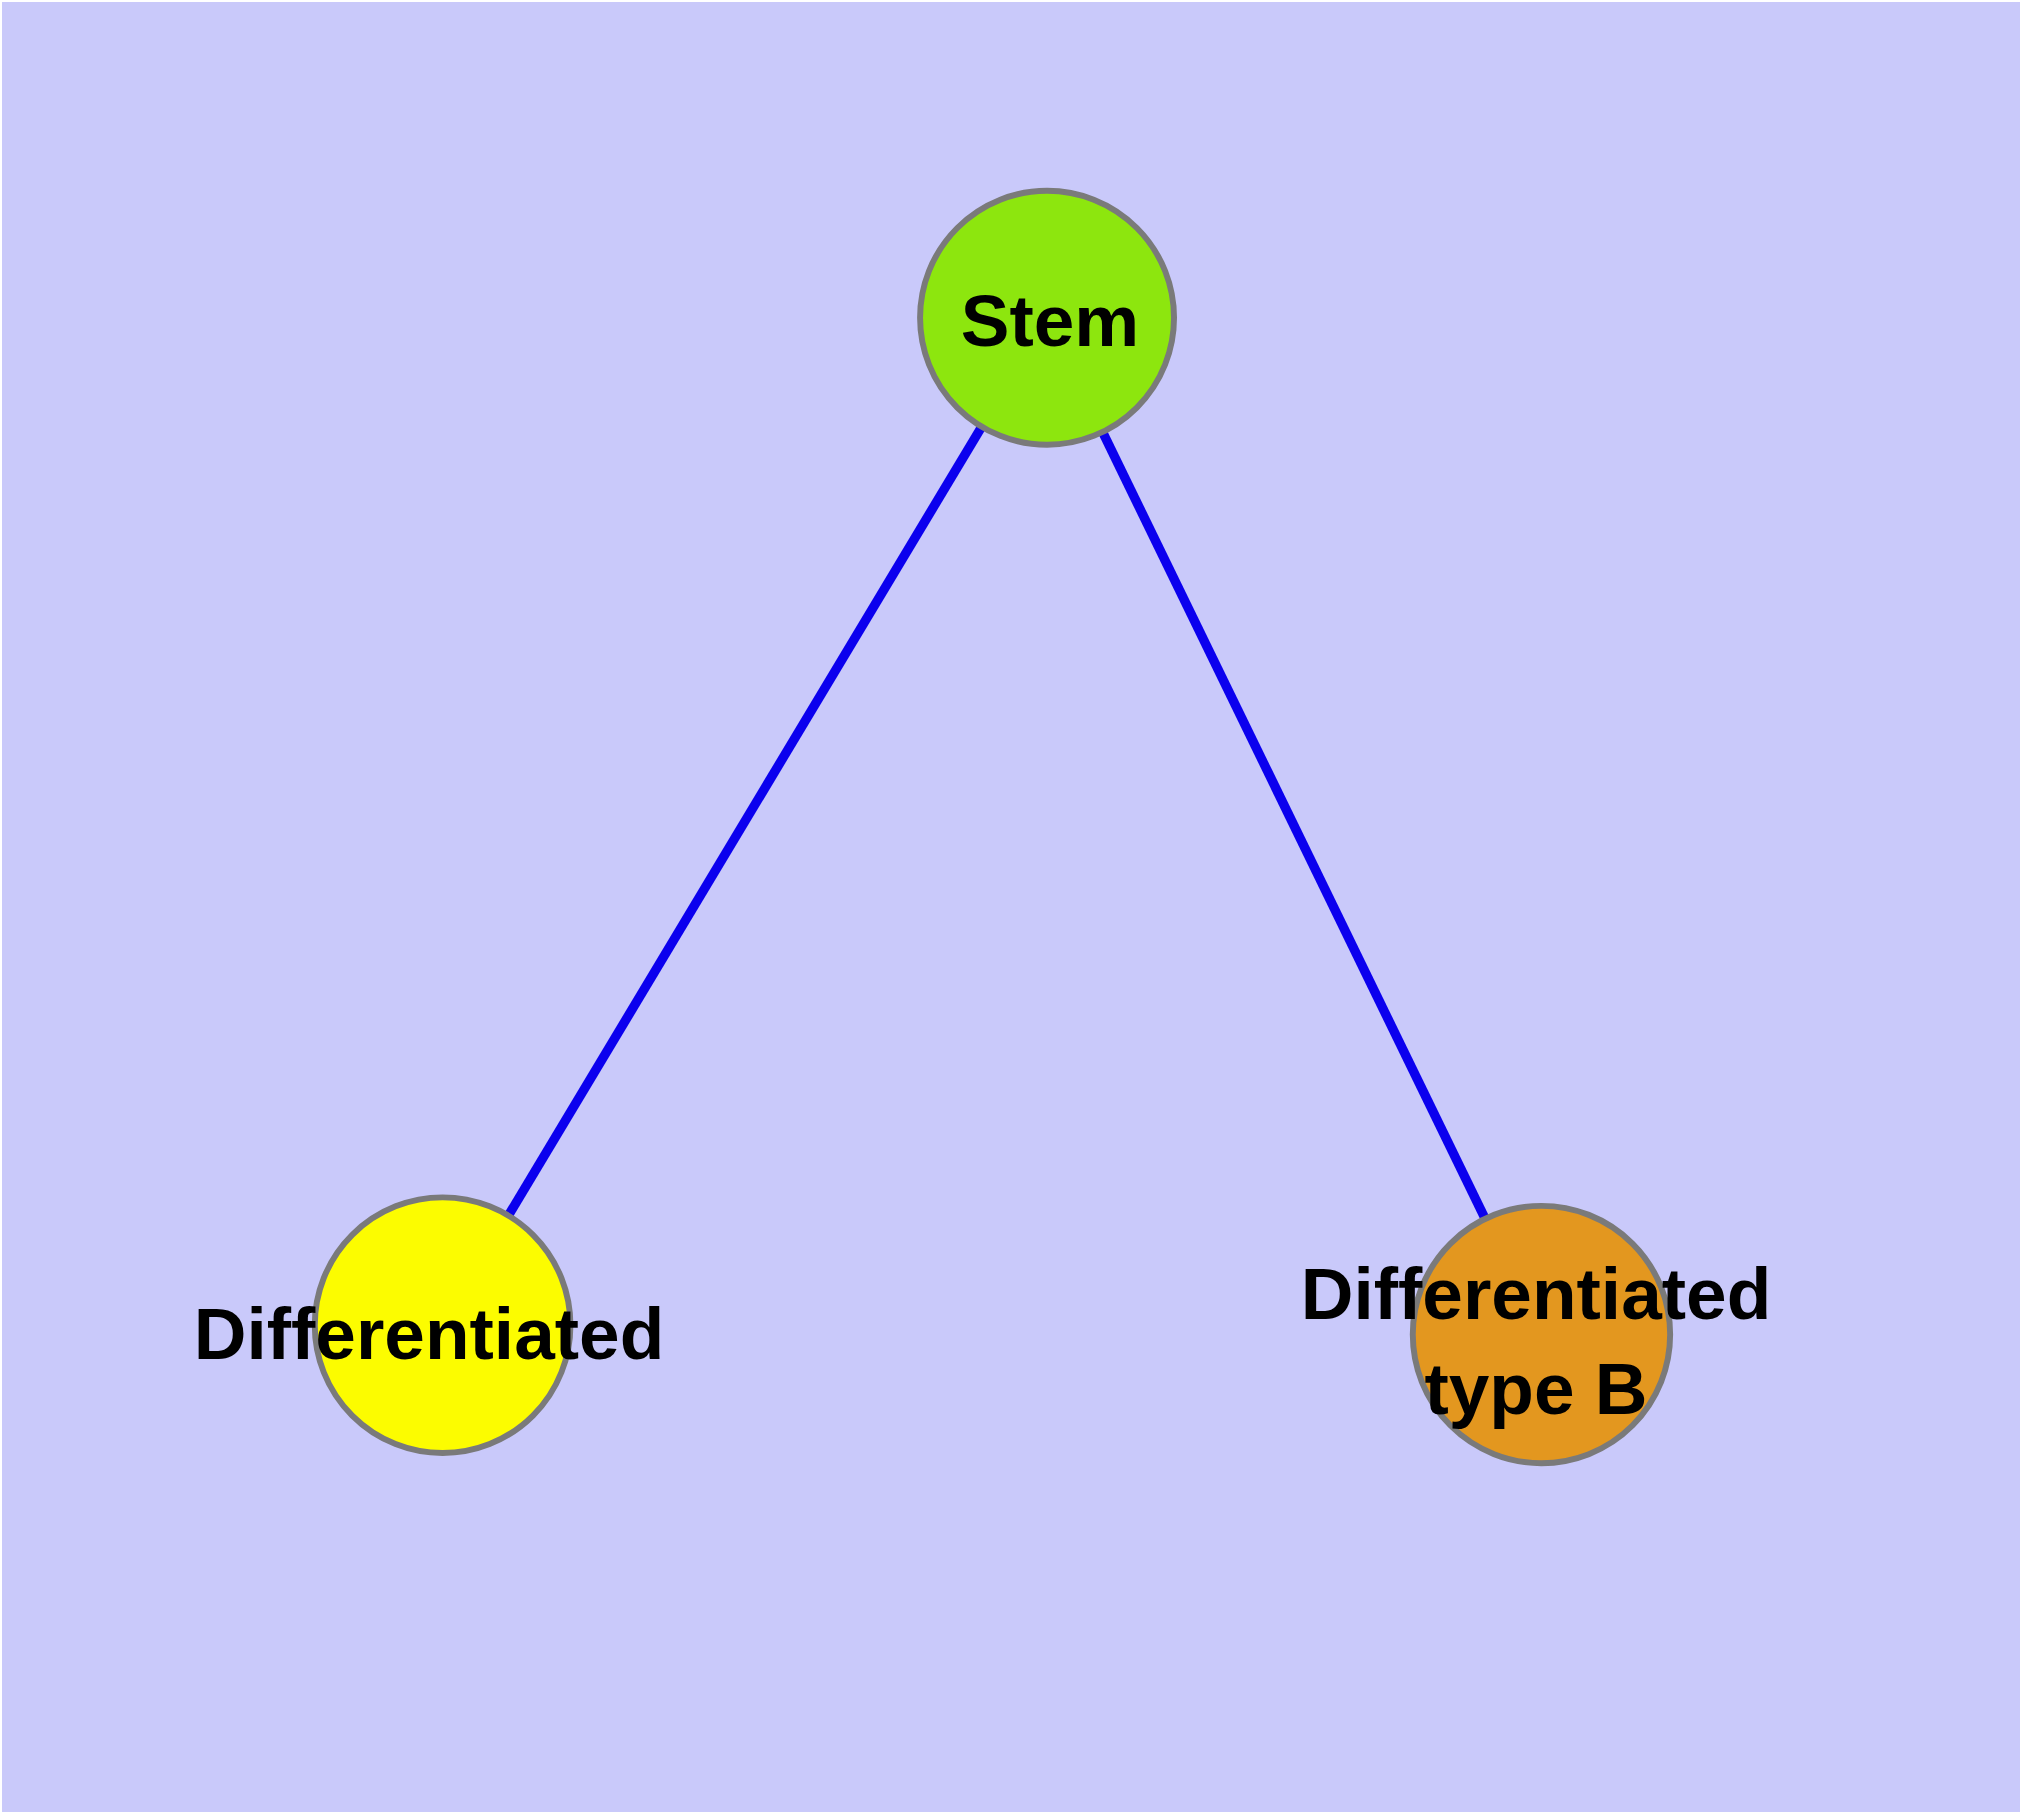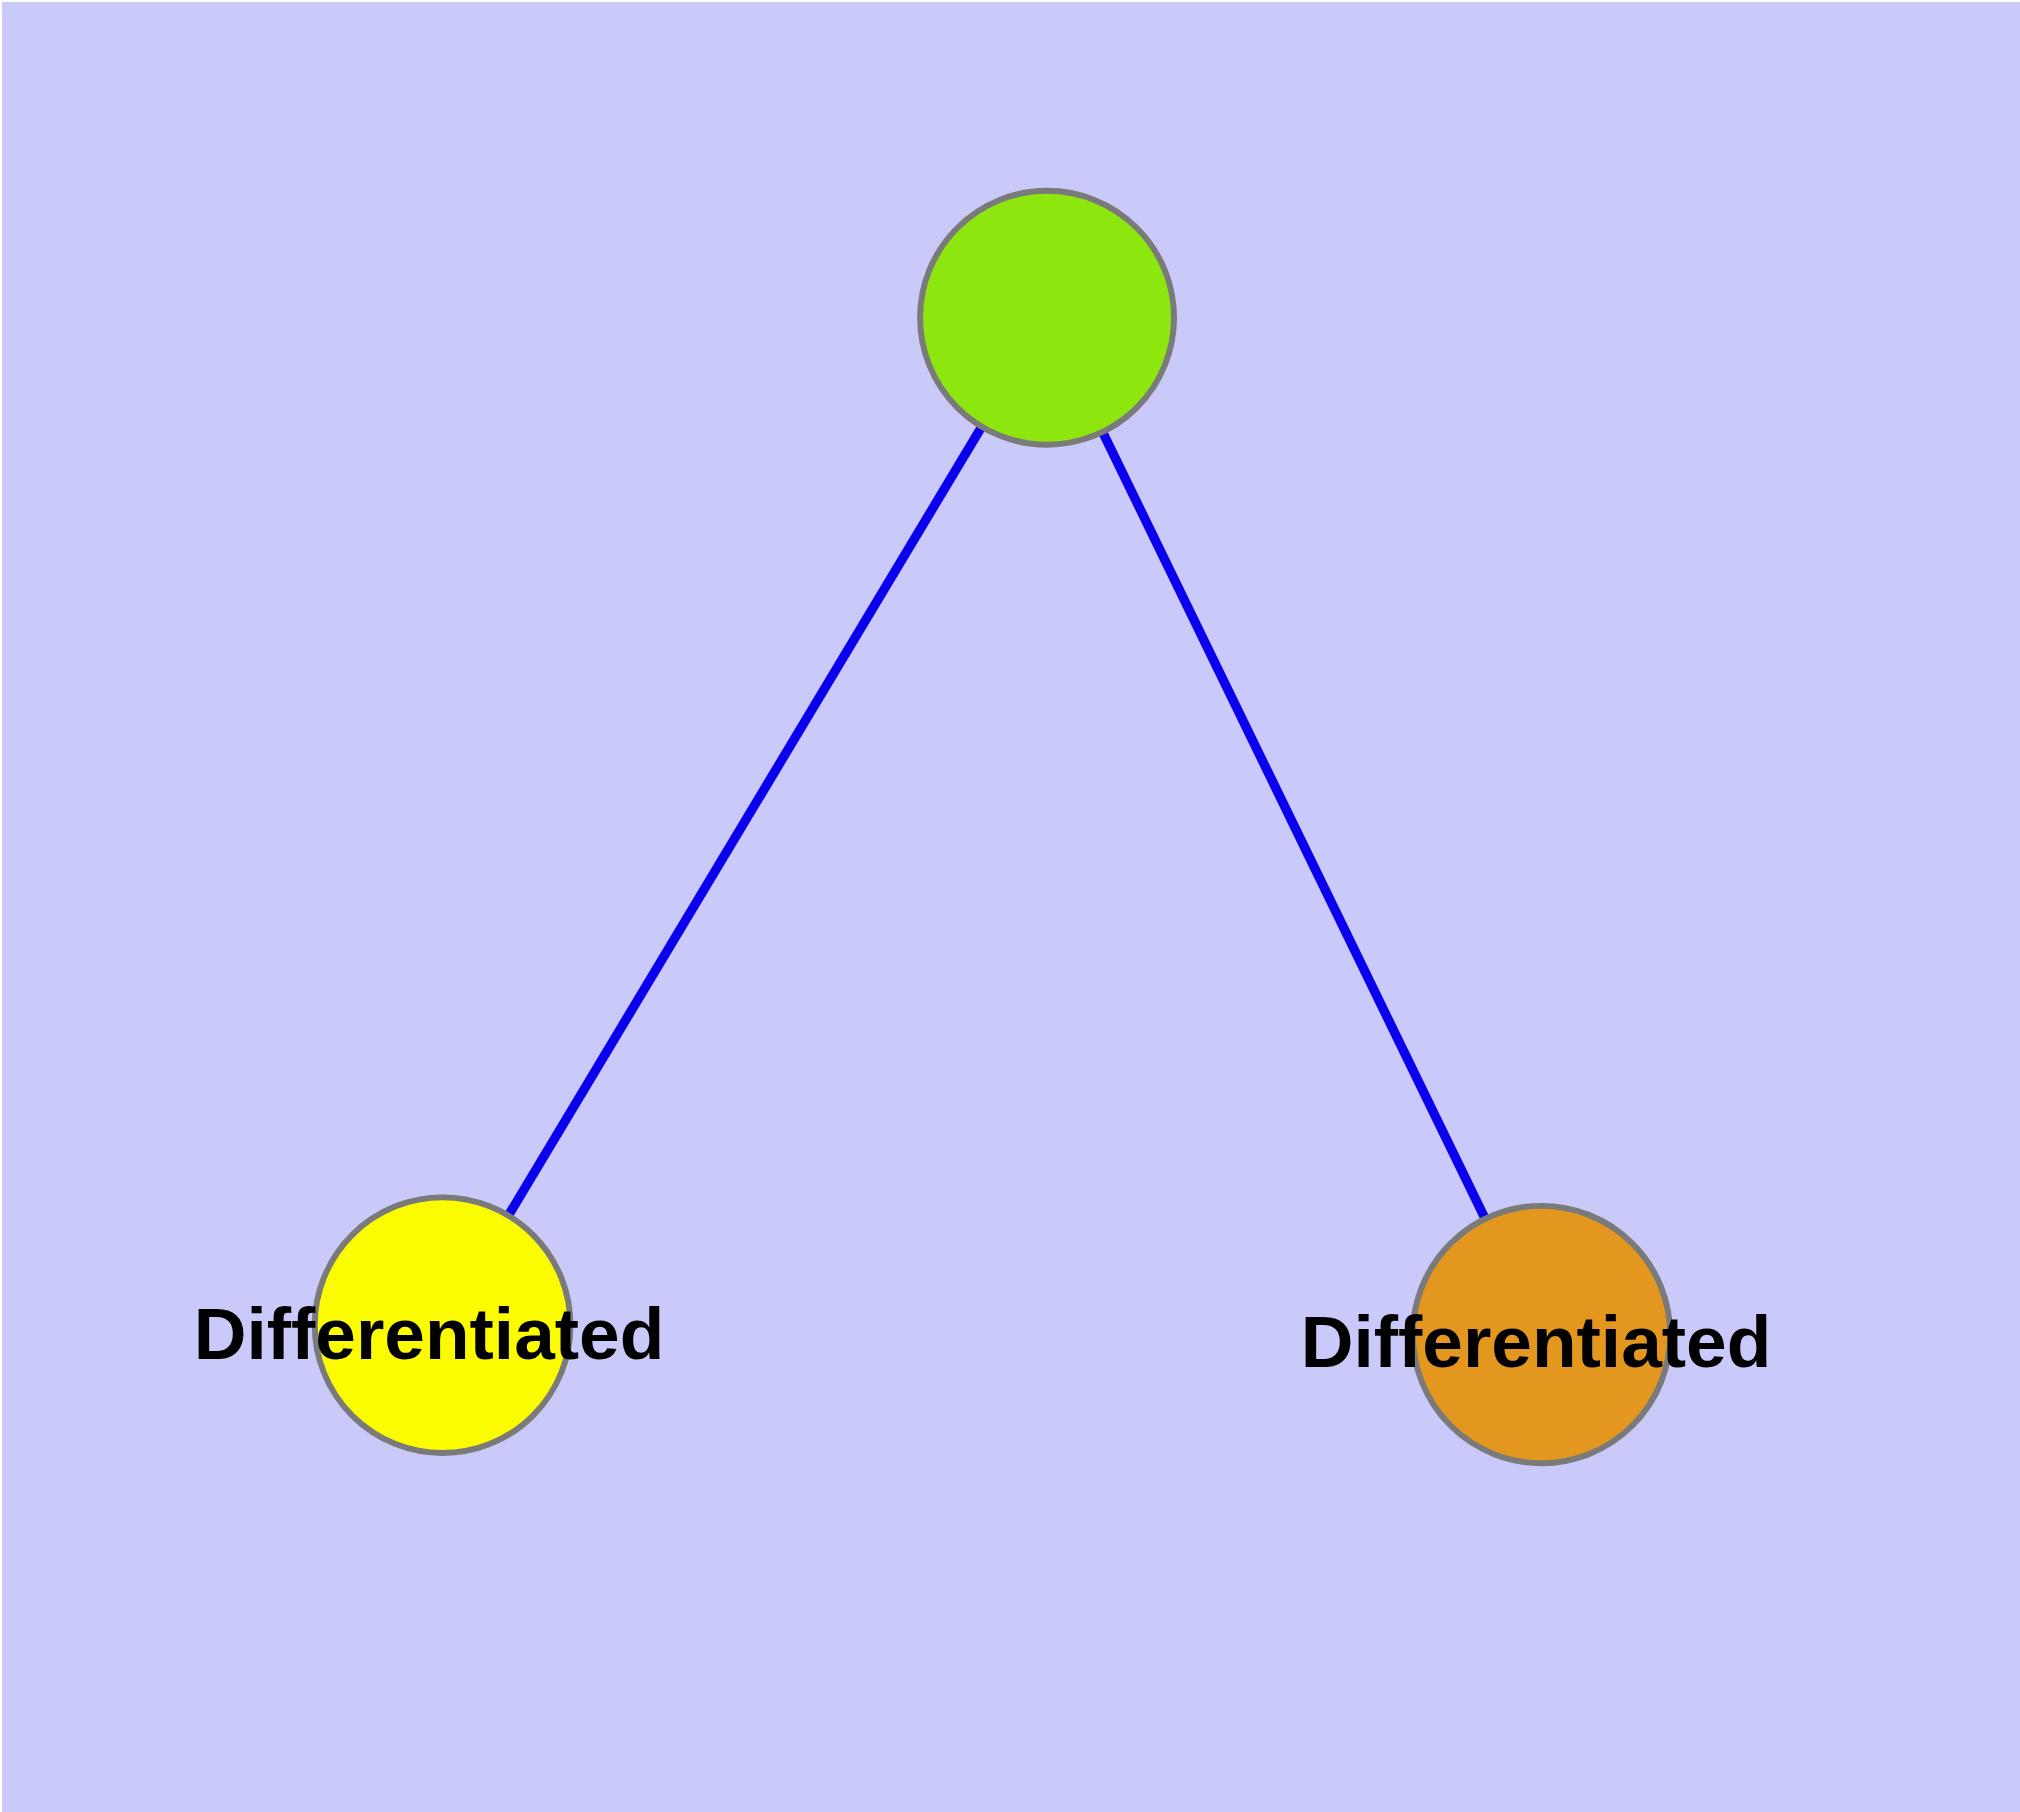--- a/index.html
+++ b/index.html
@@ -52,23 +52,27 @@
   <svg class="graph-svg" viewBox="0 0 2384 2138">
 
     <line class="edge" x1="1234" y1="373" x2="520" y2="1563" stroke-width="11" stroke="#0B00EE"></line>
     <line class="edge" x1="1234" y1="373" x2="1818" y2="1574" stroke-width="11" stroke="#0B00EE"></line>
 
     <circle cx="1234" cy="373" r="150" stroke-width="7" fill="#8DE60E" stroke="#7A7A7A"></circle>
     <circle cx="520" cy="1563" r="151" stroke-width="7" fill="#FCFC00" stroke="#7A7A7A"></circle>
     <circle cx="1818" cy="1574" r="152" stroke-width="7" fill="#E3971F" stroke="#7A7A7A"></circle>
   </svg>
 
+  <div class="node-label" style="left:1048px; top:318px;">
+    <span class="line">Stem</span>
+  </div>
 
   <div class="node-label" style="left:427px; top:1331px;">
     <span class="line">Differentiated</span>
   </div>
 
   <div class="node-label" style="left:1534px; top:1339px;">
     <span class="line">Differentiated</span>
+    <span class="line">type B</span>
   </div>
 
 </div>
 
 
 </body></html>

